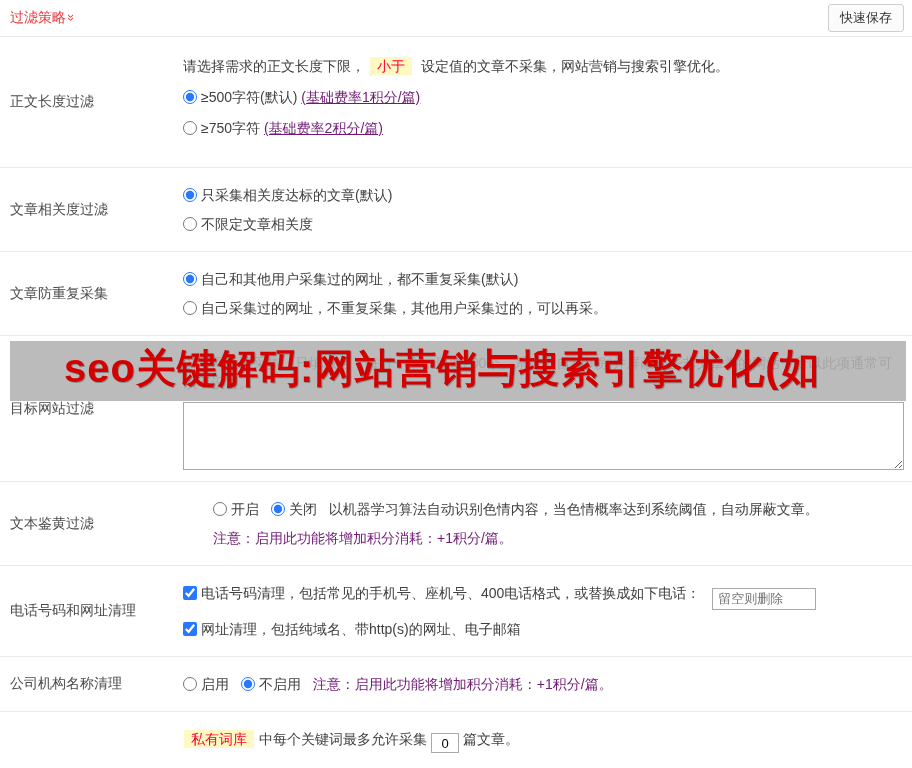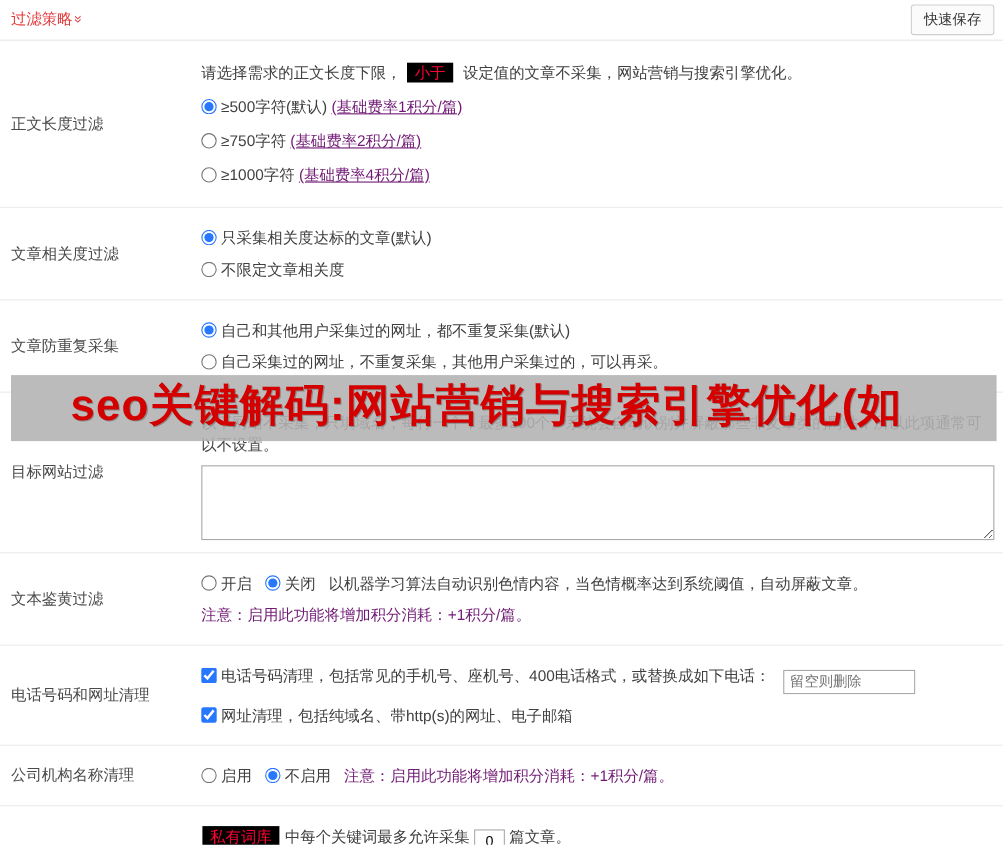--- a/index.html
+++ b/index.html
@@ -33,42 +33,42 @@
     padding: 8px 6px 8px 10px;
     display: flex; align-items: center;
     color: #4a4a4a;
   }
   .row-content { flex: 1; padding: 8px 8px 8px 8px; min-width: 0; }
   .line { margin: 9px 0; line-height: 20px; }
   .r1 { min-height: 131px; } .r1 .line { margin: 11px 0; }
   .r2 { min-height: 63px; }
   .r3 { min-height: 78px; }
   .r4 { min-height: 146px; }
-  .r5 { min-height: 77px; }
+  .r5 { min-height: 77px; gap: 30px; }
   .r6 { min-height: 66px; }
   .r7 { min-height: 42px; }
   .r8 { min-height: 128px; border-bottom: none; }
 
   .red { color: #701a75; }
   .u { text-decoration: underline; }
-  .badge { background: #000000; color: #f03; padding: 1px 7px; margin: 0 5px; }
+  .badge { background: #fef9c3; color: #f03; padding: 1px 7px; margin: 0 5px; }
 
   input[type=radio], input[type=checkbox] {
     accent-color: #2878ff; width: 14px; height: 14px;
     vertical-align: -2px; margin-right: 4px;
   }
   label.opt { margin-right: 8px; cursor: pointer; }
 
   .sites-textarea {
     display: block; width: 100%; height: 68px;
     border: 1px solid #a9a9a9; margin-top: 5px;
     font-family: inherit; font-size: 13px; padding: 3px;
   }
   .text-input {
-    border: 1px solid #a9a9a9; height: 22px; width: 120px;
+    border: 1px solid #a9a9a9; height: 22px; width: 104px;
     padding: 0 5px; font-family: inherit; font-size: 13px; color: #555;
     vertical-align: -5px;
   }
   .num-input {
     border: 1px solid #a9a9a9; width: 28px; height: 20px;
     text-align: center; font-family: inherit; font-size: 13px;
     vertical-align: -4px; margin: 0 4px;
   }
 
   .overlay {
@@ -104,25 +104,20 @@
       <div class="line">
         <label class="opt">
           <input type="radio" name="len" checked="" style=""><span>≥500字符(默认) </span><span class="red u">(基础费率1积分/篇)</span>
         </label>
       </div>
       <div class="line">
         <label class="opt">
           <input type="radio" name="len" style=""><span>≥750字符 </span><span class="red u">(基础费率2积分/篇)</span>
         </label>
       </div>
-      <div class="line">
-        <label class="opt">
-          <input type="radio" name="len" style=""><span>≥1000字符 </span><span class="red u">(基础费率4积分/篇)</span>
-        </label>
-      </div>
     </div>
   </div>
 
   <div class="row r2">
     <div class="row-label">文章相关度过滤</div>
     <div class="row-content">
       <div class="line">
         <label class="opt">
           <input type="radio" name="rel" checked="" style=""><span>只采集相关度达标的文章(默认)</span>
         </label>

